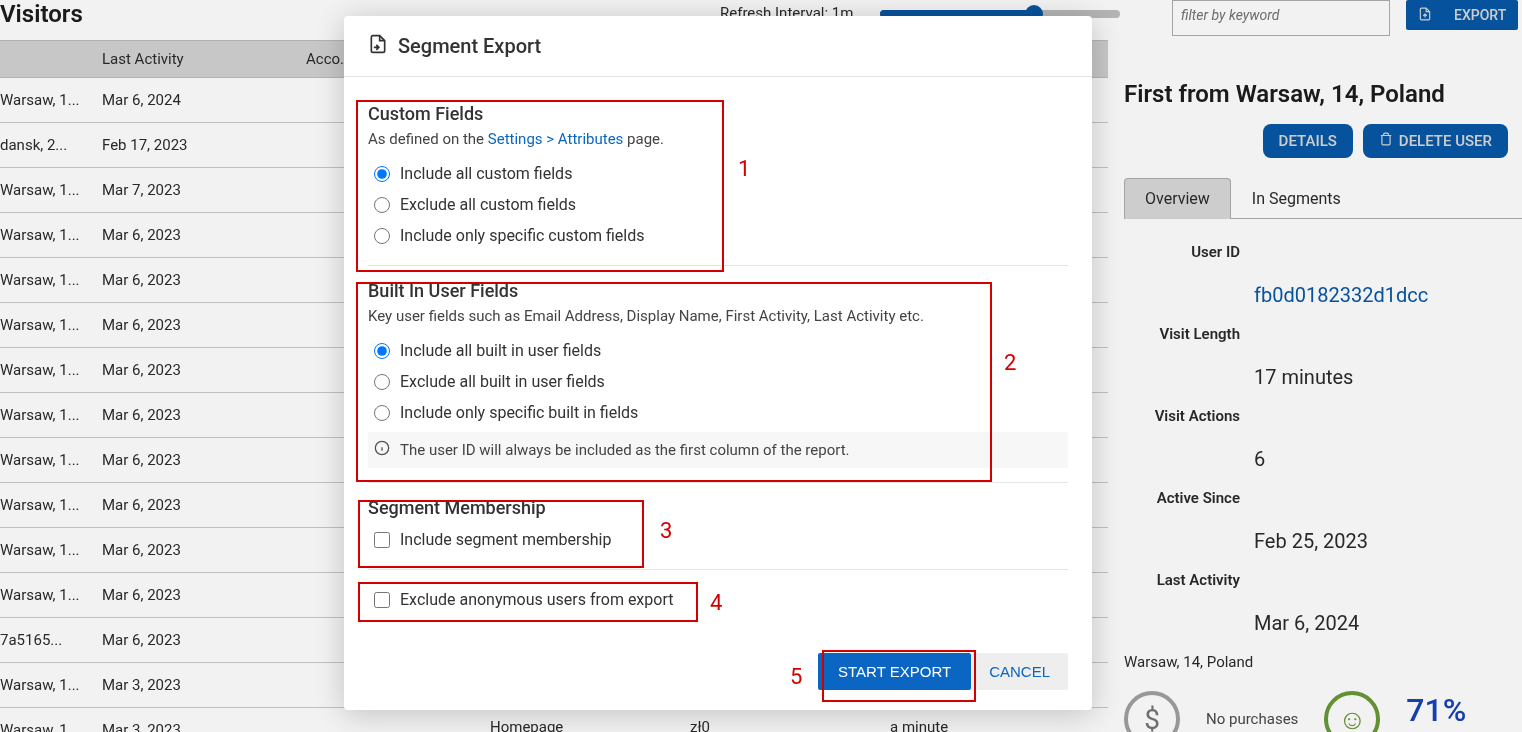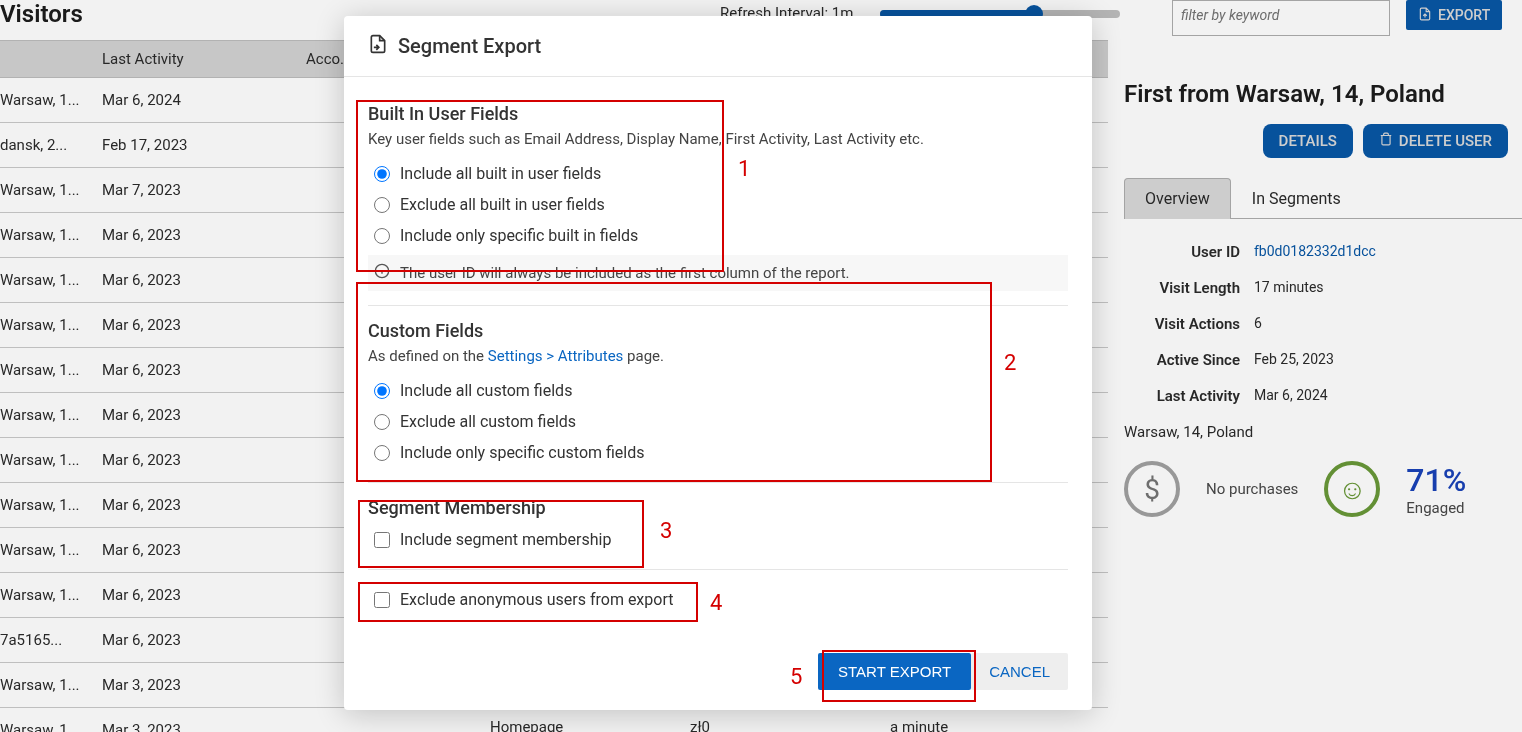--- a/index.html
+++ b/index.html
@@ -4,40 +4,40 @@
 <style>
 * { box-sizing: border-box; margin: 0; padding: 0; }
 body { font-family: -apple-system, "Segoe UI", Roboto, sans-serif; font-size: 14px; color: #333; background: #fff; width: 1522px; height: 732px; overflow: hidden; position: relative; }
 .bg { position: absolute; inset: 0; filter: brightness(0.85); }
 .visitors-title { position: absolute; top: 0; left: 0; font-size: 24px; font-weight: 600; color: #222; }
 .refresh { position: absolute; top: 4px; left: 720px; font-size: 15px; color: #333; }
 .slider { position: absolute; top: 10px; left: 880px; width: 240px; height: 8px; background: #e0e0e0; border-radius: 4px; }
 .slider::before { content: ""; position: absolute; left: 0; width: 150px; height: 8px; background: #0a66c2; border-radius: 4px; }
 .slider::after { content: ""; position: absolute; left: 145px; top: -5px; width: 18px; height: 18px; background: #0a66c2; border-radius: 50%; }
 .filter-input { position: absolute; top: 0; left: 1172px; width: 218px; height: 36px; border: 1px solid #ccc; padding: 0 8px; font-size: 14px; font-style: italic; color: #888; line-height: 28px; }
-.export-btn { position: absolute; top: 0; left: 1406px; height: 30px; padding: 0 12px; background: #0a66c2; color: #fff; font-size: 14px; font-weight: 500; display: flex; align-items: center; gap: 6px; border-radius: 2px; }
+.export-btn { position: absolute; top: 0; left: 1406px; height: 30px; padding: 0 12px; background: #0a66c2; color: #fff; font-size: 14px; font-weight: 500; display: flex; align-items: center; gap: 22px; border-radius: 2px; }
 .table { position: absolute; top: 40px; left: 0; width: 1108px; }
 .th-row { display: flex; height: 38px; align-items: center; background: #f7f7f7; border-top: 1px solid #ddd; border-bottom: 1px solid #ddd; }
 .th1 { width: 92px; padding-left: 0; }
 .th2 { width: 202px; padding-left: 10px; font-size: 15px; }
 .th3 { flex: 1; padding-left: 12px; font-size: 15px; }
 .row { display: flex; height: 45px; align-items: center; border-bottom: 1px solid #eee; }
 .c1 { width: 92px; padding-left: 0; font-size: 15px; overflow: hidden; white-space: nowrap; }
 .c2 { width: 202px; padding-left: 10px; font-size: 15px; }
 .bottom-cells { position: absolute; top: 718px; left: 490px; display: flex; width: 620px; font-size: 15px; }
 .sidepanel { position: absolute; top: 80px; left: 1124px; width: 398px; }
 .sp-title { font-size: 24px; font-weight: 600; color: #222; margin-bottom: 16px; }
 .sp-btns { display: flex; gap: 10px; margin-bottom: 20px; justify-content: flex-end; padding-right: 14px; }
 .btn-blue { background: #0a66c2; color: #fff; padding: 8px 16px; font-size: 15px; font-weight: 500; border-radius: 8px; display: flex; align-items: center; gap: 6px; }
 .tabs { display: flex; border-bottom: 1px solid #ccc; margin-bottom: 24px; }
 .tab { padding: 10px 20px; font-size: 16px; cursor: pointer; border: 1px solid transparent; border-bottom: none; }
 .tab.active { border-color: #ccc; background: #fff; border-radius: 4px 4px 0 0; margin-bottom: -1px; }
 .kv { display: flex; margin-bottom: 18px; }
 .kv-l { width: 130px; text-align: right; padding-right: 14px; font-size: 15px; font-weight: 600; color: #333; }
-.kv-v { font-size: 14px; color: #333; }
+.kv-v { font-size: 20px; color: #333; margin-top: 40px; }
 .kv-v.link { color: #0a66c2; }
 .loc { font-size: 15px; margin-bottom: 20px; }
 .stats { display: flex; gap: 26px; align-items: center; }
 .stat-icon { width: 56px; height: 56px; border-radius: 50%; border: 4px solid #bdbdbd; display: flex; align-items: center; justify-content: center; font-size: 28px; color: #888; }
 .stat-icon.green { border-color: #7cb342; color: #7cb342; }
 .stat-txt { font-size: 15px; color: #555; }
 .pct { font-size: 32px; font-weight: 500; color: #1d4ed8; }
 .overlay { position: absolute; inset: 0; background: rgba(0,0,0,0.05); }
 .modal { position: absolute; top: 16px; left: 344px; width: 748px; background: #fff; border-radius: 4px; box-shadow: 0 4px 30px rgba(0,0,0,0.2); }
 .m-head { padding: 18px 24px; display: flex; align-items: flex-start; gap: 10px; border-bottom: 1px solid #e5e5e5; }
@@ -202,20 +202,36 @@
 <div class="modal">
   <div class="m-head">
     <span class="m-head-icon"><svg viewBox="0 0 24 24" fill="none" stroke="#333" stroke-width="2">
           <path d="M14 2H6a2 2 0 0 0-2 2v16a2 2 0 0 0 2 2h12a2 2 0 0 0 2-2V8l-6-6z"></path>
           <path d="M14 2v6h6M10 13l3 3-3 3M13 16H7"></path>
         </svg></span>
     <span class="m-title">Segment Export</span>
   </div>
   <div class="m-body">
     <div class="sect">
+      <h3>Custom Fields</h3>
+      <p><span>As defined on the </span><a href="#">Settings &gt; Attributes</a><span> page.</span></p>
+      <label class="radio-line">
+          <input type="radio" name="cf" checked="" style="">
+          <span>Include all custom fields</span>
+        </label>
+      <label class="radio-line">
+          <input type="radio" name="cf" style="">
+          <span>Exclude all custom fields</span>
+        </label>
+      <label class="radio-line">
+          <input type="radio" name="cf" style="">
+          <span>Include only specific custom fields</span>
+        </label>
+    </div>
+    <div class="sect">
       <h3>Built In User Fields</h3>
       <p>Key user fields such as Email Address, Display Name, First Activity, Last Activity etc.</p>
       <label class="radio-line">
           <input type="radio" name="bf" checked="" style="">
           <span>Include all built in user fields</span>
         </label>
       <label class="radio-line">
           <input type="radio" name="bf" style="">
           <span>Exclude all built in user fields</span>
         </label>
@@ -225,36 +241,20 @@
         </label>
       <div class="info-line">
         <span><svg width="16" height="16" viewBox="0 0 24 24" fill="none" stroke="#555" stroke-width="2">
               <circle cx="12" cy="12" r="10"></circle>
               <path d="M12 16v-5M12 8h.01"></path>
             </svg></span>
         <span>The user ID will always be included as the first column of the report.</span>
       </div>
     </div>
     <div class="sect">
-      <h3>Custom Fields</h3>
-      <p><span>As defined on the </span><a href="#">Settings &gt; Attributes</a><span> page.</span></p>
-      <label class="radio-line">
-          <input type="radio" name="cf" checked="" style="">
-          <span>Include all custom fields</span>
-        </label>
-      <label class="radio-line">
-          <input type="radio" name="cf" style="">
-          <span>Exclude all custom fields</span>
-        </label>
-      <label class="radio-line">
-          <input type="radio" name="cf" style="">
-          <span>Include only specific custom fields</span>
-        </label>
-    </div>
-    <div class="sect">
       <h3>Segment Membership</h3>
       <label class="radio-line">
           <input type="checkbox" style="">
           <span>Include segment membership</span>
         </label>
     </div>
     <div class="sect">
       <label class="radio-line">
           <input type="checkbox" style="">
           <span>Exclude anonymous users from export</span>

